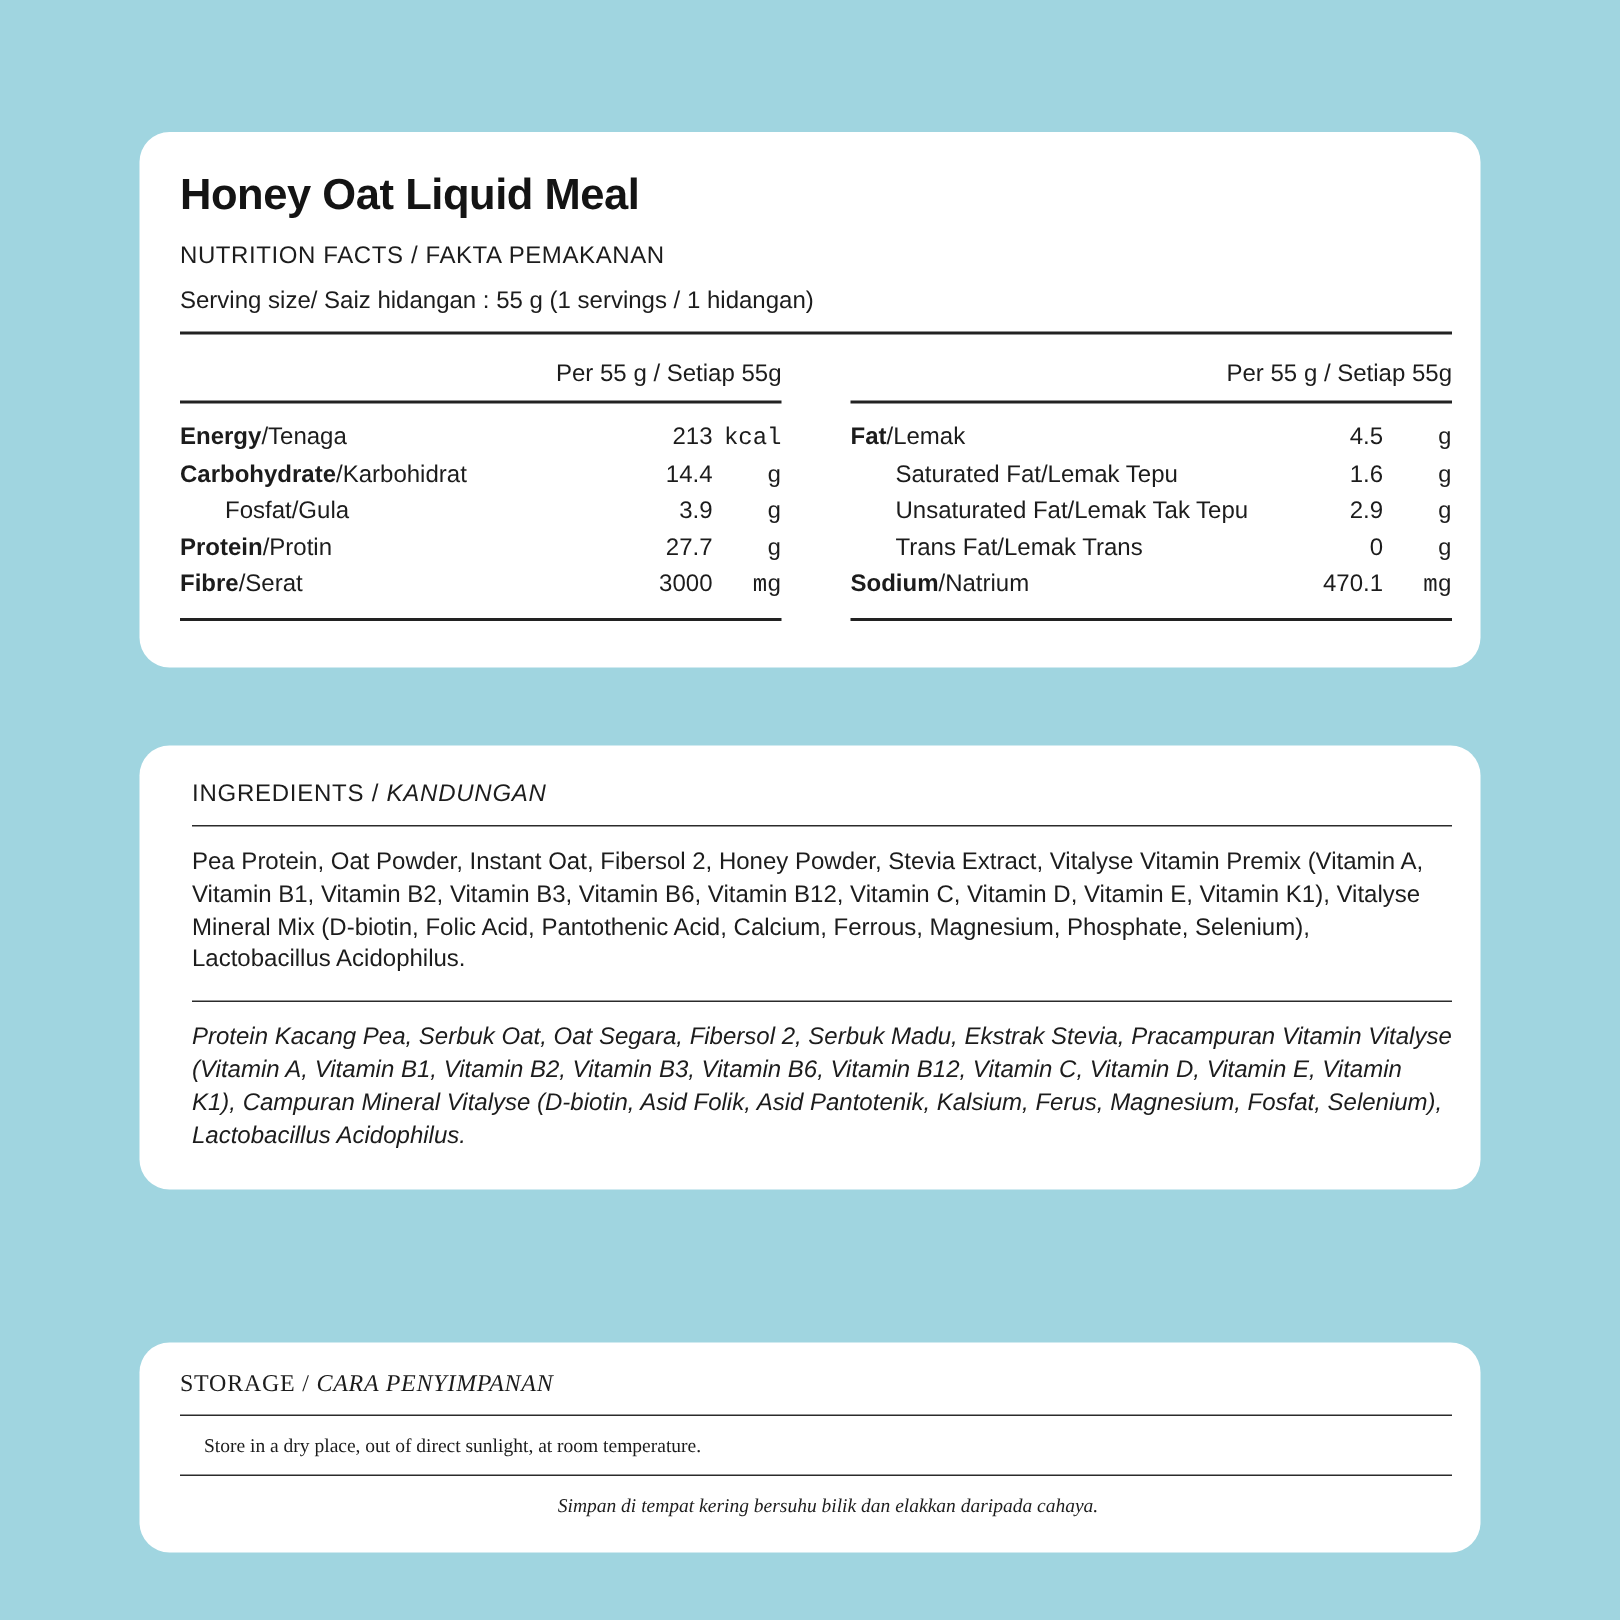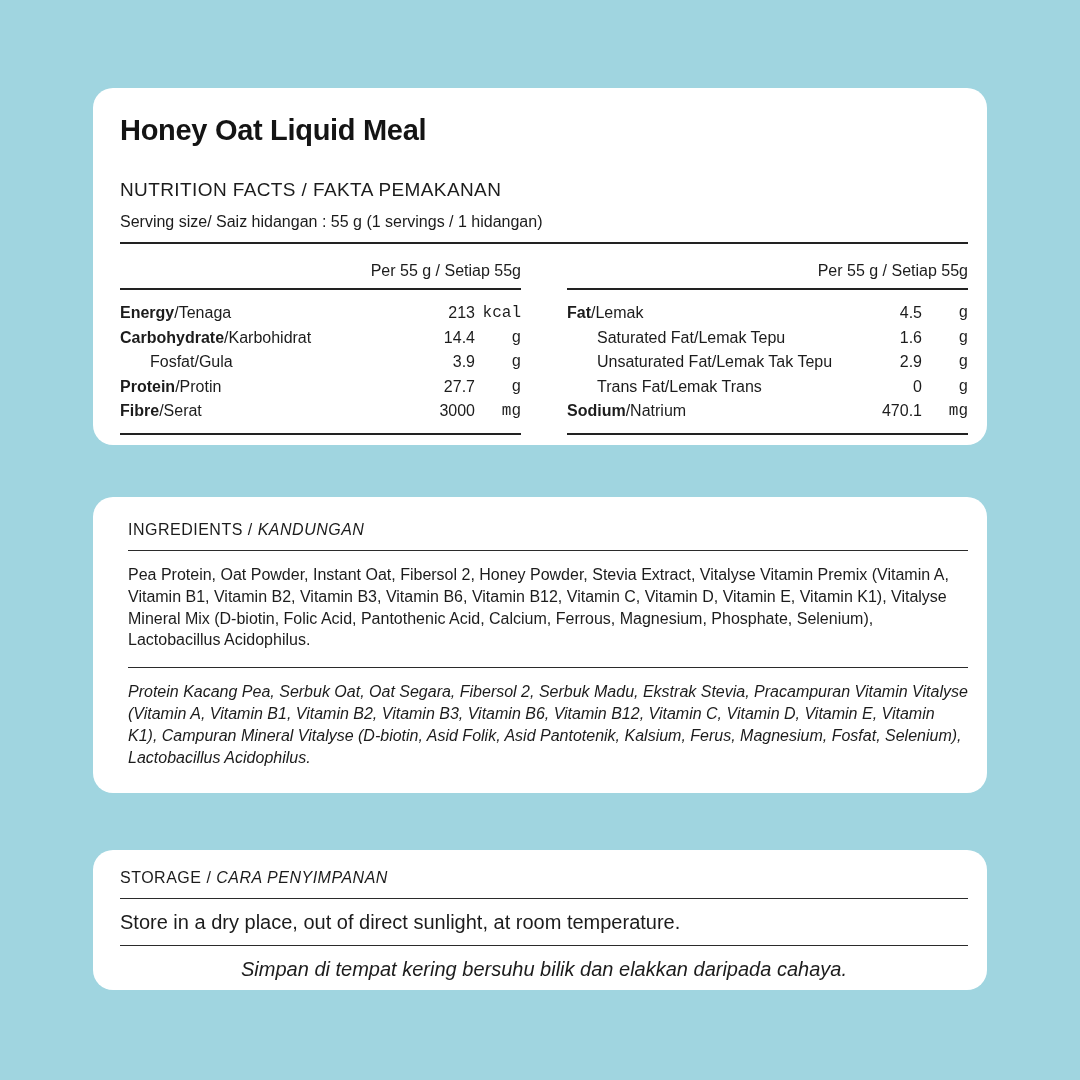--- a/index.html
+++ b/index.html
@@ -15,32 +15,32 @@
     position:absolute;
     left:93px;
     width:894px;
     background:#FFFFFF;
     border-radius:20px;
     box-sizing:border-box;
     padding:0 19px 0 27px;
   }
   .card-nutrition{top:88px;height:357px;}
   .card-ingredients{top:497px;height:296px;padding-left:35px;}
-  .card-storage{top:850px;height:140px;}
+  .card-storage{top:895px;height:140px;font-family:Liberation Serif, serif;}
 
   .product-title{
     margin:26px 0 0 0;
     font-size:29px;
     font-weight:800;
     letter-spacing:-0.3px;
     color:#141414;
   }
   .subhead{
-    margin-top:32px;
-    font-size:19px;
+    margin-top:15px;
+    font-size:16px;
     letter-spacing:0.4px;
   }
   .serving{
     margin-top:12px;
     font-size:16px;
   }
   .rule-full{
     margin-top:11px;
     border:none;
     border-top:2px solid #222;
@@ -92,21 +92,22 @@
     margin:11px 0 0 0;
   }
   .para{
     margin-top:13px;
     font-size:16px;
     line-height:21.8px;
   }
   .para.italic{font-style:italic;}
   .sentence{
     margin-top:12px;
-    font-size:20px;
+    font-size:13px;
+    margin-left:16px;
   }
   .sentence.italic{font-style:italic;text-align:center;}
 </style>
 </head>
 <body>
 
 <div class="canvas">
 
   <section class="card card-nutrition">
     <h1 class="product-title">Honey Oat Liquid Meal</h1>

